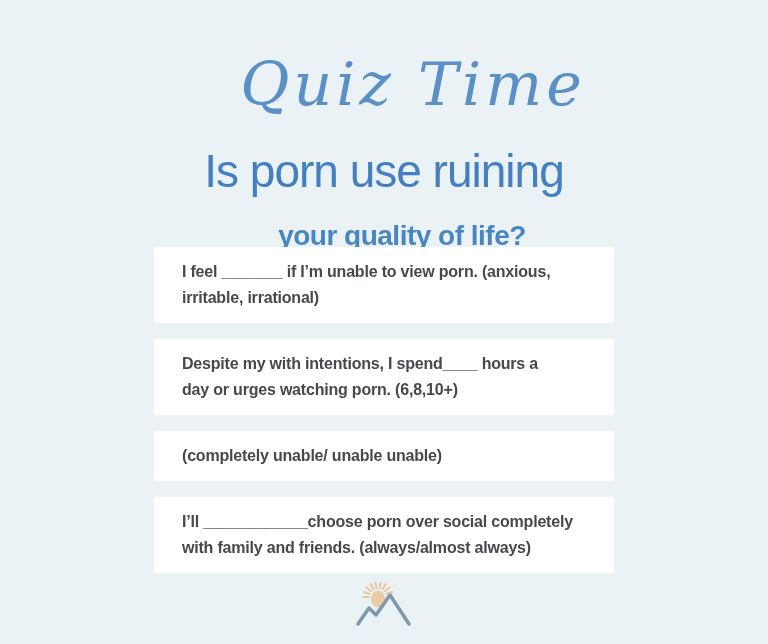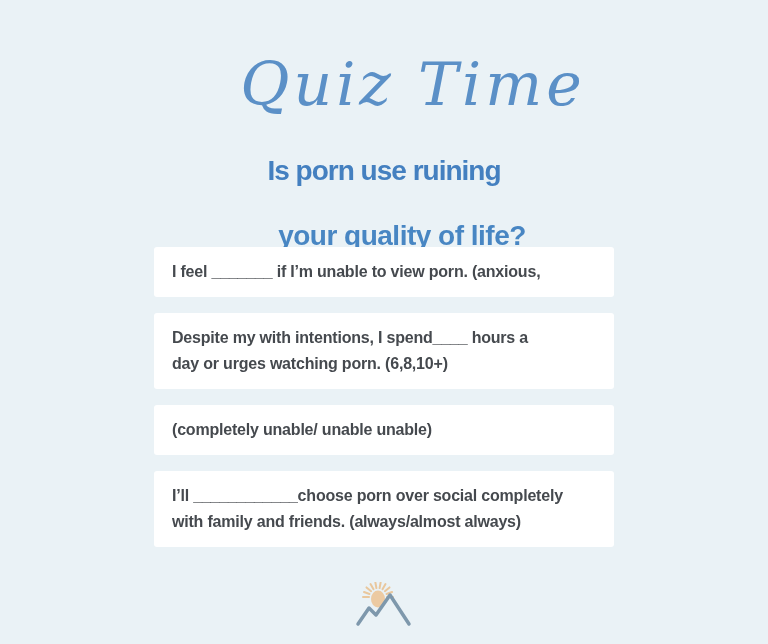--- a/index.html
+++ b/index.html
@@ -18,22 +18,22 @@
     font-weight:400;
     font-size:60px;
     letter-spacing:4px;
     color:#5b90c7;
     line-height:100px;
     margin-left:29px;
   }
   .title-line1{
     position:absolute;top:148px;left:0;width:768px;
     text-align:center;
-    font-size:28px;
-    font-weight:700;
+    font-size:46px;
+    font-weight:400;
     letter-spacing:-1px;
     color:#4480c0;
     line-height:46px;
     margin:0;
   }
   .title-line2{
     position:absolute;top:200px;left:0;width:768px;
     text-align:center;
     font-size:28px;
     font-weight:700;
@@ -43,21 +43,21 @@
     margin:18px;
   }
   .cards{
     position:absolute;top:247px;left:154px;width:460px;
   }
   .question-card{
     box-sizing:border-box;
     width:460px;
     background:#ffffff;
     border-radius:3px;
-    padding:12px 18px;
+    padding:12px 28px;
     margin-bottom:16px;
   }
   .qline{
     white-space:nowrap;
     font-size:16px;
     font-weight:700;
     letter-spacing:-0.2px;
     color:#45494e;
     line-height:26px;
   }
@@ -75,20 +75,21 @@
   <div class="script-heading">Quiz Time</div>
 
   <h1 class="title-line1">Is porn use ruining</h1>
 
   <h2 class="title-line2">your quality of life?</h2>
 
   <div class="cards">
 
     <div class="question-card">
       <div class="qline">I feel _______ if I’m unable to view porn. (anxious,</div>
+      <div class="qline">irritable, irrational)</div>
     </div>
 
     <div class="question-card">
       <div class="qline">Despite my with intentions, I spend____ hours a</div>
       <div class="qline">day or urges watching porn. (6,8,10+)</div>
     </div>
 
     <div class="question-card">
       <div class="qline">(completely unable/ unable unable)</div>
     </div>

